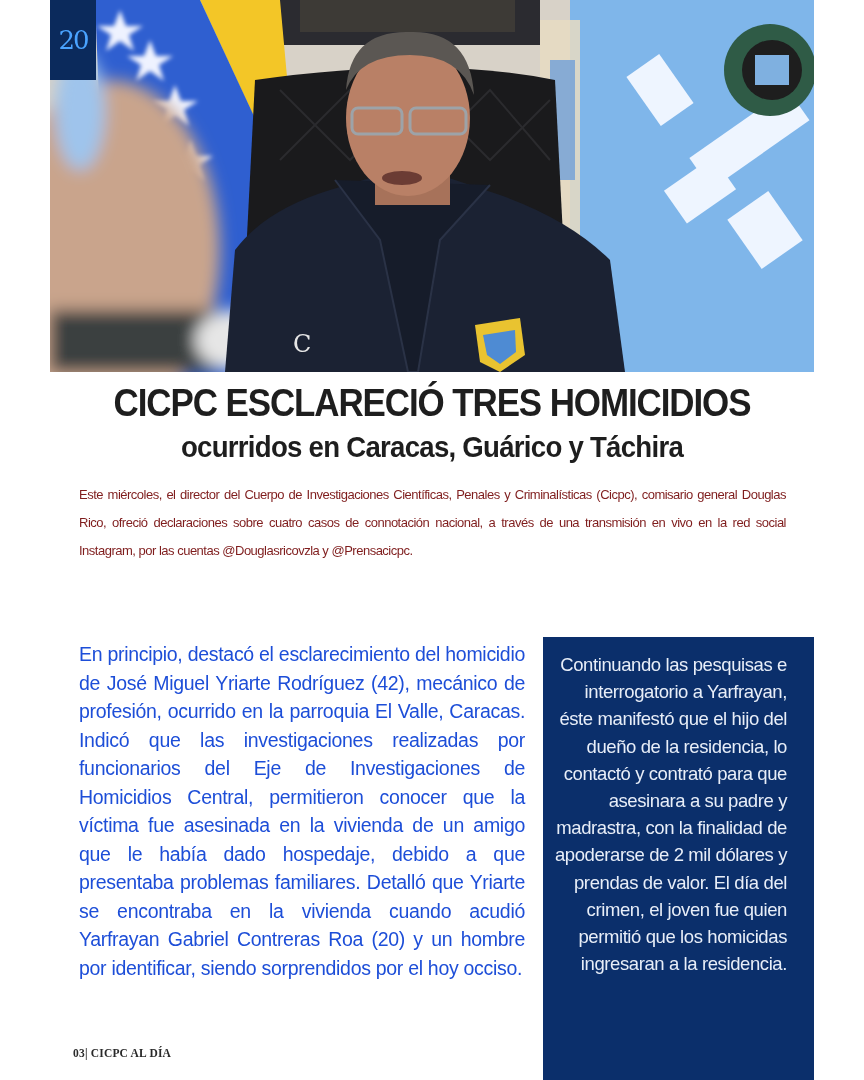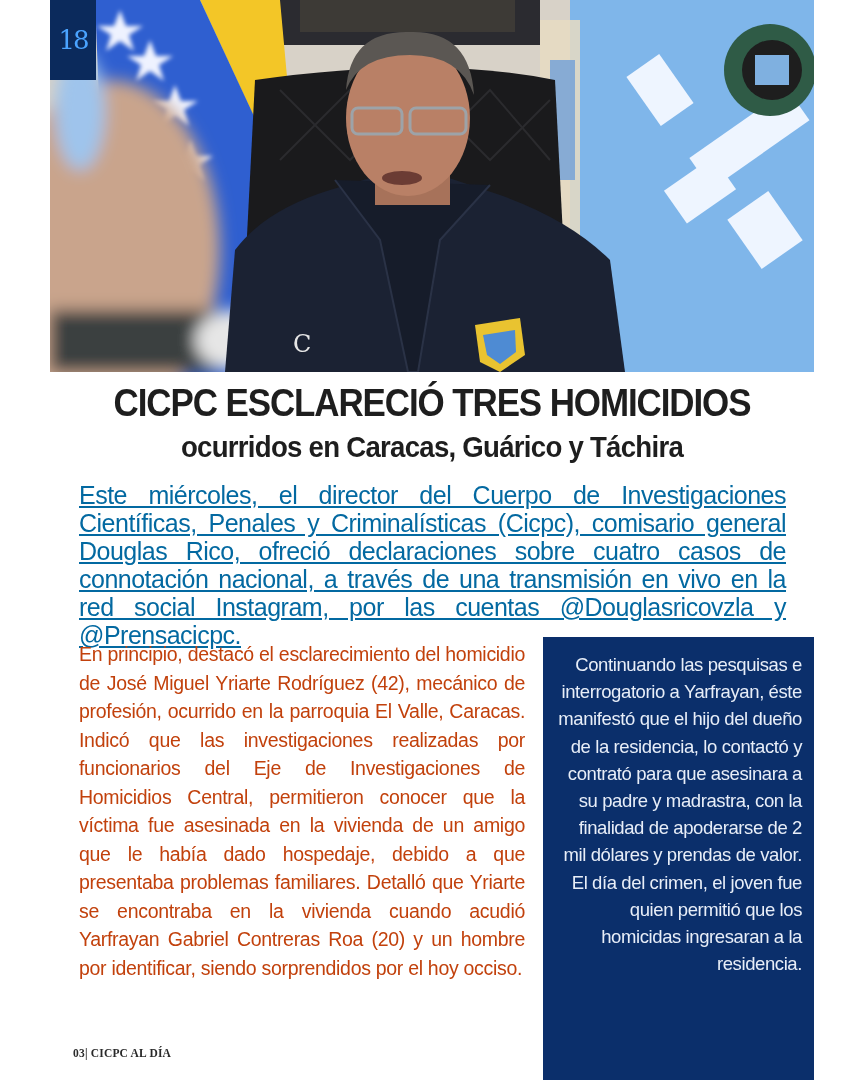--- a/index.html
+++ b/index.html
@@ -4,23 +4,23 @@
 <style>
   html, body { margin:0; padding:0; }
   body { width:864px; height:1080px; background:#ffffff; position:relative; overflow:hidden; font-family:"Liberation Sans", sans-serif; }
   .photo { position:absolute; left:50px; top:0; width:764px; height:372px; overflow:hidden; background:#d9d6d0; }
   .photo svg { display:block; }
   .badge { position:absolute; left:50px; top:0; width:46px; height:80px; background:#0b2a5c; display:flex; align-items:center; justify-content:center; }
   .badge span { font-family:"DejaVu Serif", serif; color:#4aa3ff; font-size:26px; letter-spacing:-2px; }
   .title { position:absolute; left:0; width:864px; text-align:center; color:#1e1e1e; font-family:"Liberation Sans", sans-serif; font-weight:bold; }
   .title.main { top:382px; font-size:38px; letter-spacing:-1.2px; transform:scaleX(0.92); transform-origin:center; }
   .title.sub { top:430px; font-size:30px; letter-spacing:-0.8px; transform:scaleX(0.92); transform-origin:center; }
-  .intro { position:absolute; left:79px; top:481px; width:707px; font-size:25px; line-height:28px; color:#0369a1; text-align:justify; text-align-last:left; font-family:"Liberation Sans", sans-serif; letter-spacing:-0.5px;text-decoration:underline; }
-  .body { position:absolute; left:79px; top:640px; width:446px; font-size:19.5px; line-height:28.5px; color:#c2410c; text-align:justify; text-align-last:left; letter-spacing:-0.3px; }
-  .sidebox { position:absolute; left:543px; top:637px; width:271px; height:443px; background:#0b2f6b; box-sizing:border-box; padding:14px 12px 0 10px; }
+  .intro { position:absolute; left:79px; top:481px; width:707px; font-size:13px; line-height:28px; color:#7f1d1d; text-align:justify; text-align-last:left; font-family:"Liberation Sans", sans-serif; letter-spacing:-0.5px; }
+  .body { position:absolute; left:79px; top:640px; width:446px; font-size:19.5px; line-height:28.5px; color:#1d4ed8; text-align:justify; text-align-last:left; letter-spacing:-0.3px; }
+  .sidebox { position:absolute; left:543px; top:637px; width:271px; height:443px; background:#0b2f6b; box-sizing:border-box; padding:14px 27px 0 10px; }
   .sidebox p { margin:0; color:#e8eef8; font-size:18.5px; line-height:27.2px; text-align:right; letter-spacing:-0.4px; }
   .footer { position:absolute; left:73px; top:1047px; font-size:11.5px; font-weight:bold; color:#2a2a2a; letter-spacing:0.2px;font-family:Liberation Serif, serif; }
 </style>
 </head>
 <body>
 
 <div class="photo">
   <svg width="764" height="372" viewBox="0 0 764 372">
     <defs>
       <filter id="blur">
@@ -82,21 +82,21 @@
     <ellipse cx="352" cy="178" rx="20" ry="7" fill="#6b3c34"></ellipse>
 
     <path d="M425,325 L470,318 L475,355 L450,372 L430,362 Z" fill="#e9c330"></path>
     <path d="M433,335 L465,330 L466,352 L450,364 L437,355 Z" fill="#4e8bd3"></path>
 
     <text x="243" y="352" fill="#e6e6e6" font-family="DejaVu Serif, serif" font-size="24">C</text>
   </svg>
 </div>
 
 <div class="badge">
-  <span>18</span>
+  <span>20</span>
 </div>
 
 <div class="title main">CICPC ESCLARECIÓ TRES HOMICIDIOS</div>
 <div class="title sub">ocurridos en Caracas, Guárico y Táchira</div>
 
 <div class="intro">Este miércoles, el director del Cuerpo de Investigaciones Científicas, Penales y Criminalísticas (Cicpc), comisario general Douglas Rico, ofreció declaraciones sobre cuatro casos de connotación nacional, a través de una transmisión en vivo en la red social Instagram, por las cuentas @Douglasricovzla y @Prensacicpc.</div>
 
 <div class="body">En principio, destacó el esclarecimiento del homicidio de José Miguel Yriarte Rodríguez (42), mecánico de profesión, ocurrido en la parroquia El Valle, Caracas. Indicó que las investigaciones realizadas por funcionarios del Eje de Investigaciones de Homicidios Central, permitieron conocer que la víctima fue asesinada en la vivienda de un amigo que le había dado hospedaje, debido a que presentaba problemas familiares. Detalló que Yriarte se encontraba en la vivienda cuando acudió Yarfrayan Gabriel Contreras Roa (20) y un hombre por identificar, siendo sorprendidos por el hoy occiso.</div>
 
 <div class="sidebox">

